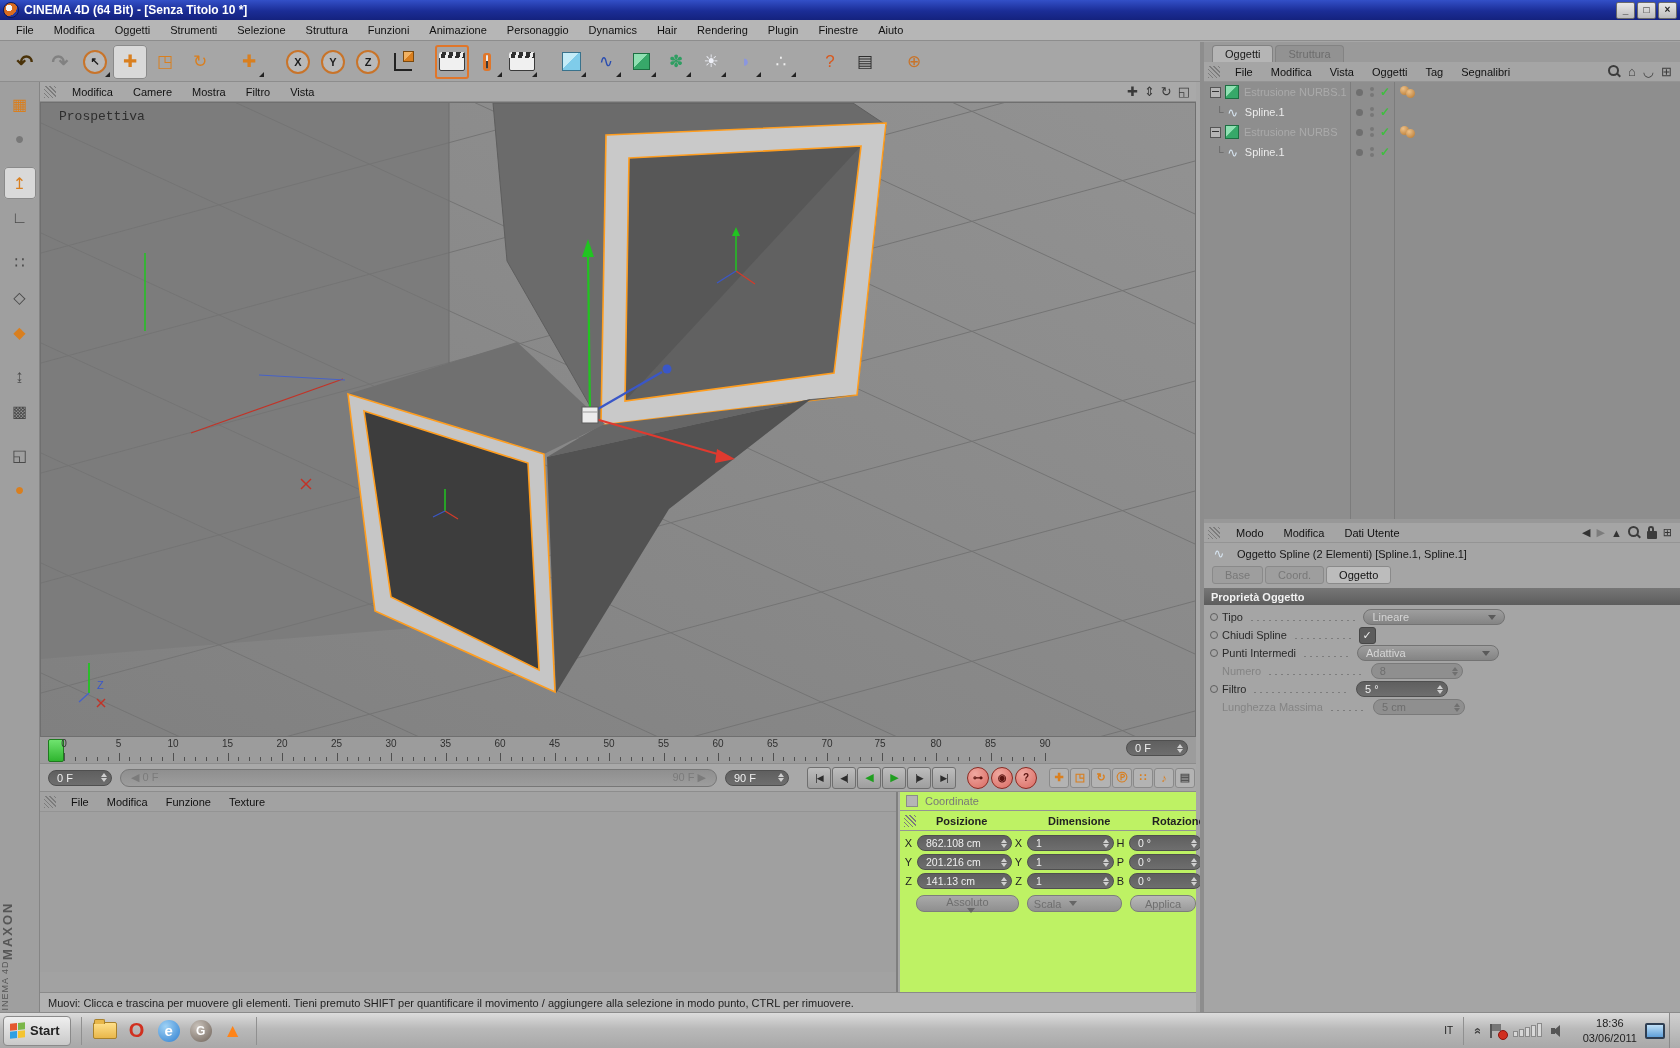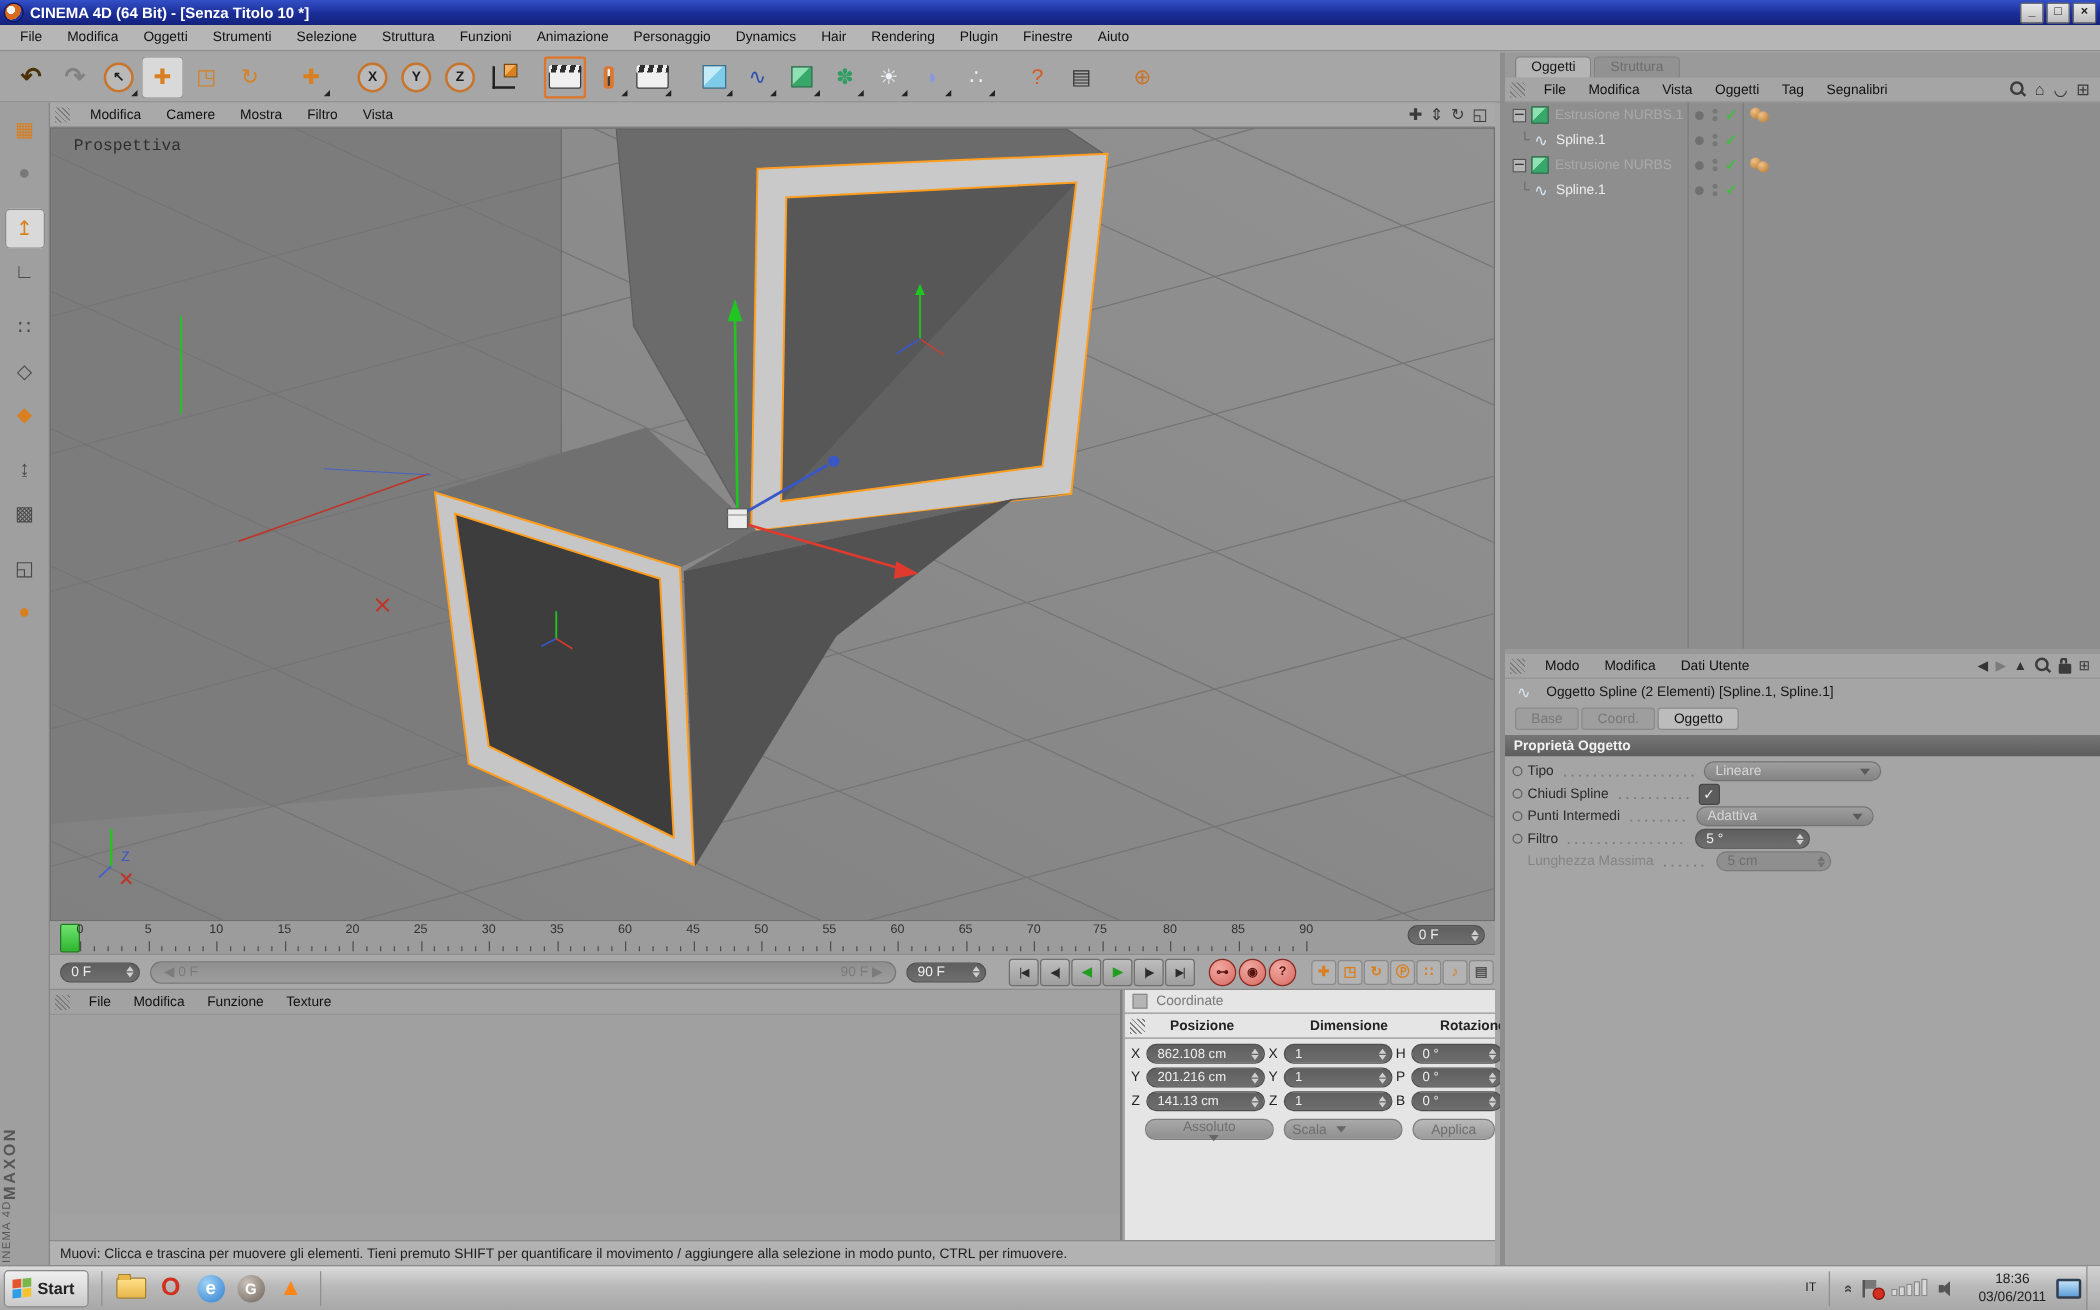--- a/index.html
+++ b/index.html
@@ -92,21 +92,21 @@
   .tpbtn.green{color:#1f9e1f;font-size:11px;}
   .redbtn{width:20px;height:20px;border-radius:50%;background:radial-gradient(circle at 35% 30%,#f0a8a0,#d86a62);
     border:1px solid #8a2a22;margin-right:2px;display:flex;align-items:center;justify-content:center;
     font-size:10px;font-weight:bold;color:#5a1410;}
   .ogbtn{width:18px;height:18px;border-radius:3px;background:#b3b3b3;border:1px solid #8a8a8a;
     margin-right:1px;display:flex;align-items:center;justify-content:center;font-size:11px;color:#d97f1f;font-weight:bold;}
   .grp{display:flex;margin-left:10px;}
   
   .bpanels{position:absolute;left:40px;top:792px;width:1156px;height:200px;}
   .matpanel{position:absolute;left:0;top:0;width:858px;height:200px;background:#a2a2a2;border-right:2px solid #7f7f7f;box-sizing:border-box;}
-  .coordpanel{position:absolute;left:860px;top:0;width:296px;height:200px;background:#e5e5e5;box-sizing:border-box;}
+  .coordpanel{position:absolute;left:860px;top:0;width:296px;height:200px;background:#bef264;box-sizing:border-box;}
   .ptitle{height:18px;display:flex;align-items:center;color:#787878;border-bottom:1px solid #949494;}
   .pincheck{width:10px;height:10px;border:1px solid #8b8b8b;background:#b5b5b5;margin:0 7px 0 6px;}
   .pmenu{height:19px;display:flex;align-items:center;border-bottom:1px solid #949494;}
   .pmenu .menu-item{padding:2px 9px;}
   .matbody{height:160px;background:#a0a0a0;}
   .coordhead{display:flex;height:19px;align-items:center;font-weight:bold;color:#222;}
   .coordhead span{display:inline-block;}
   .coordgrid{display:grid;grid-template-columns:108px 100px 86px;column-gap:2px;row-gap:3px;padding:4px 0 0 4px;}
   .crow{display:flex;align-items:center;gap:4px;}
   .crow .axis{width:9px;text-align:center;color:#222;}
@@ -889,20 +889,32 @@
         <div class="prow">
           <span class="bullet"></span>
           <span class="plabel">Punti Intermedi</span>
           <span class="leader" style="width: 49px;"></span>
           <span class="drop">
             <span>Adattiva</span>
             <span class="darr"></span>
           </span>
         </div>
         <div class="prow">
+          <span class="nobullet"></span>
+          <span class="plabel dimlabel">Numero</span>
+          <span class="leader" style="width: 97.6px;"></span>
+          <span class="field spinfield disabled">
+            <span>8</span>
+            <span class="spcol">
+              <i class="up"></i>
+              <i class="dn"></i>
+            </span>
+          </span>
+        </div>
+        <div class="prow">
           <span class="bullet"></span>
           <span class="plabel">Filtro</span>
           <span class="leader" style="width: 97.6px;"></span>
           <span class="field spinfield">
             <span>5 °</span>
             <span class="spcol">
               <i class="up"></i>
               <i class="dn"></i>
             </span>
           </span>

